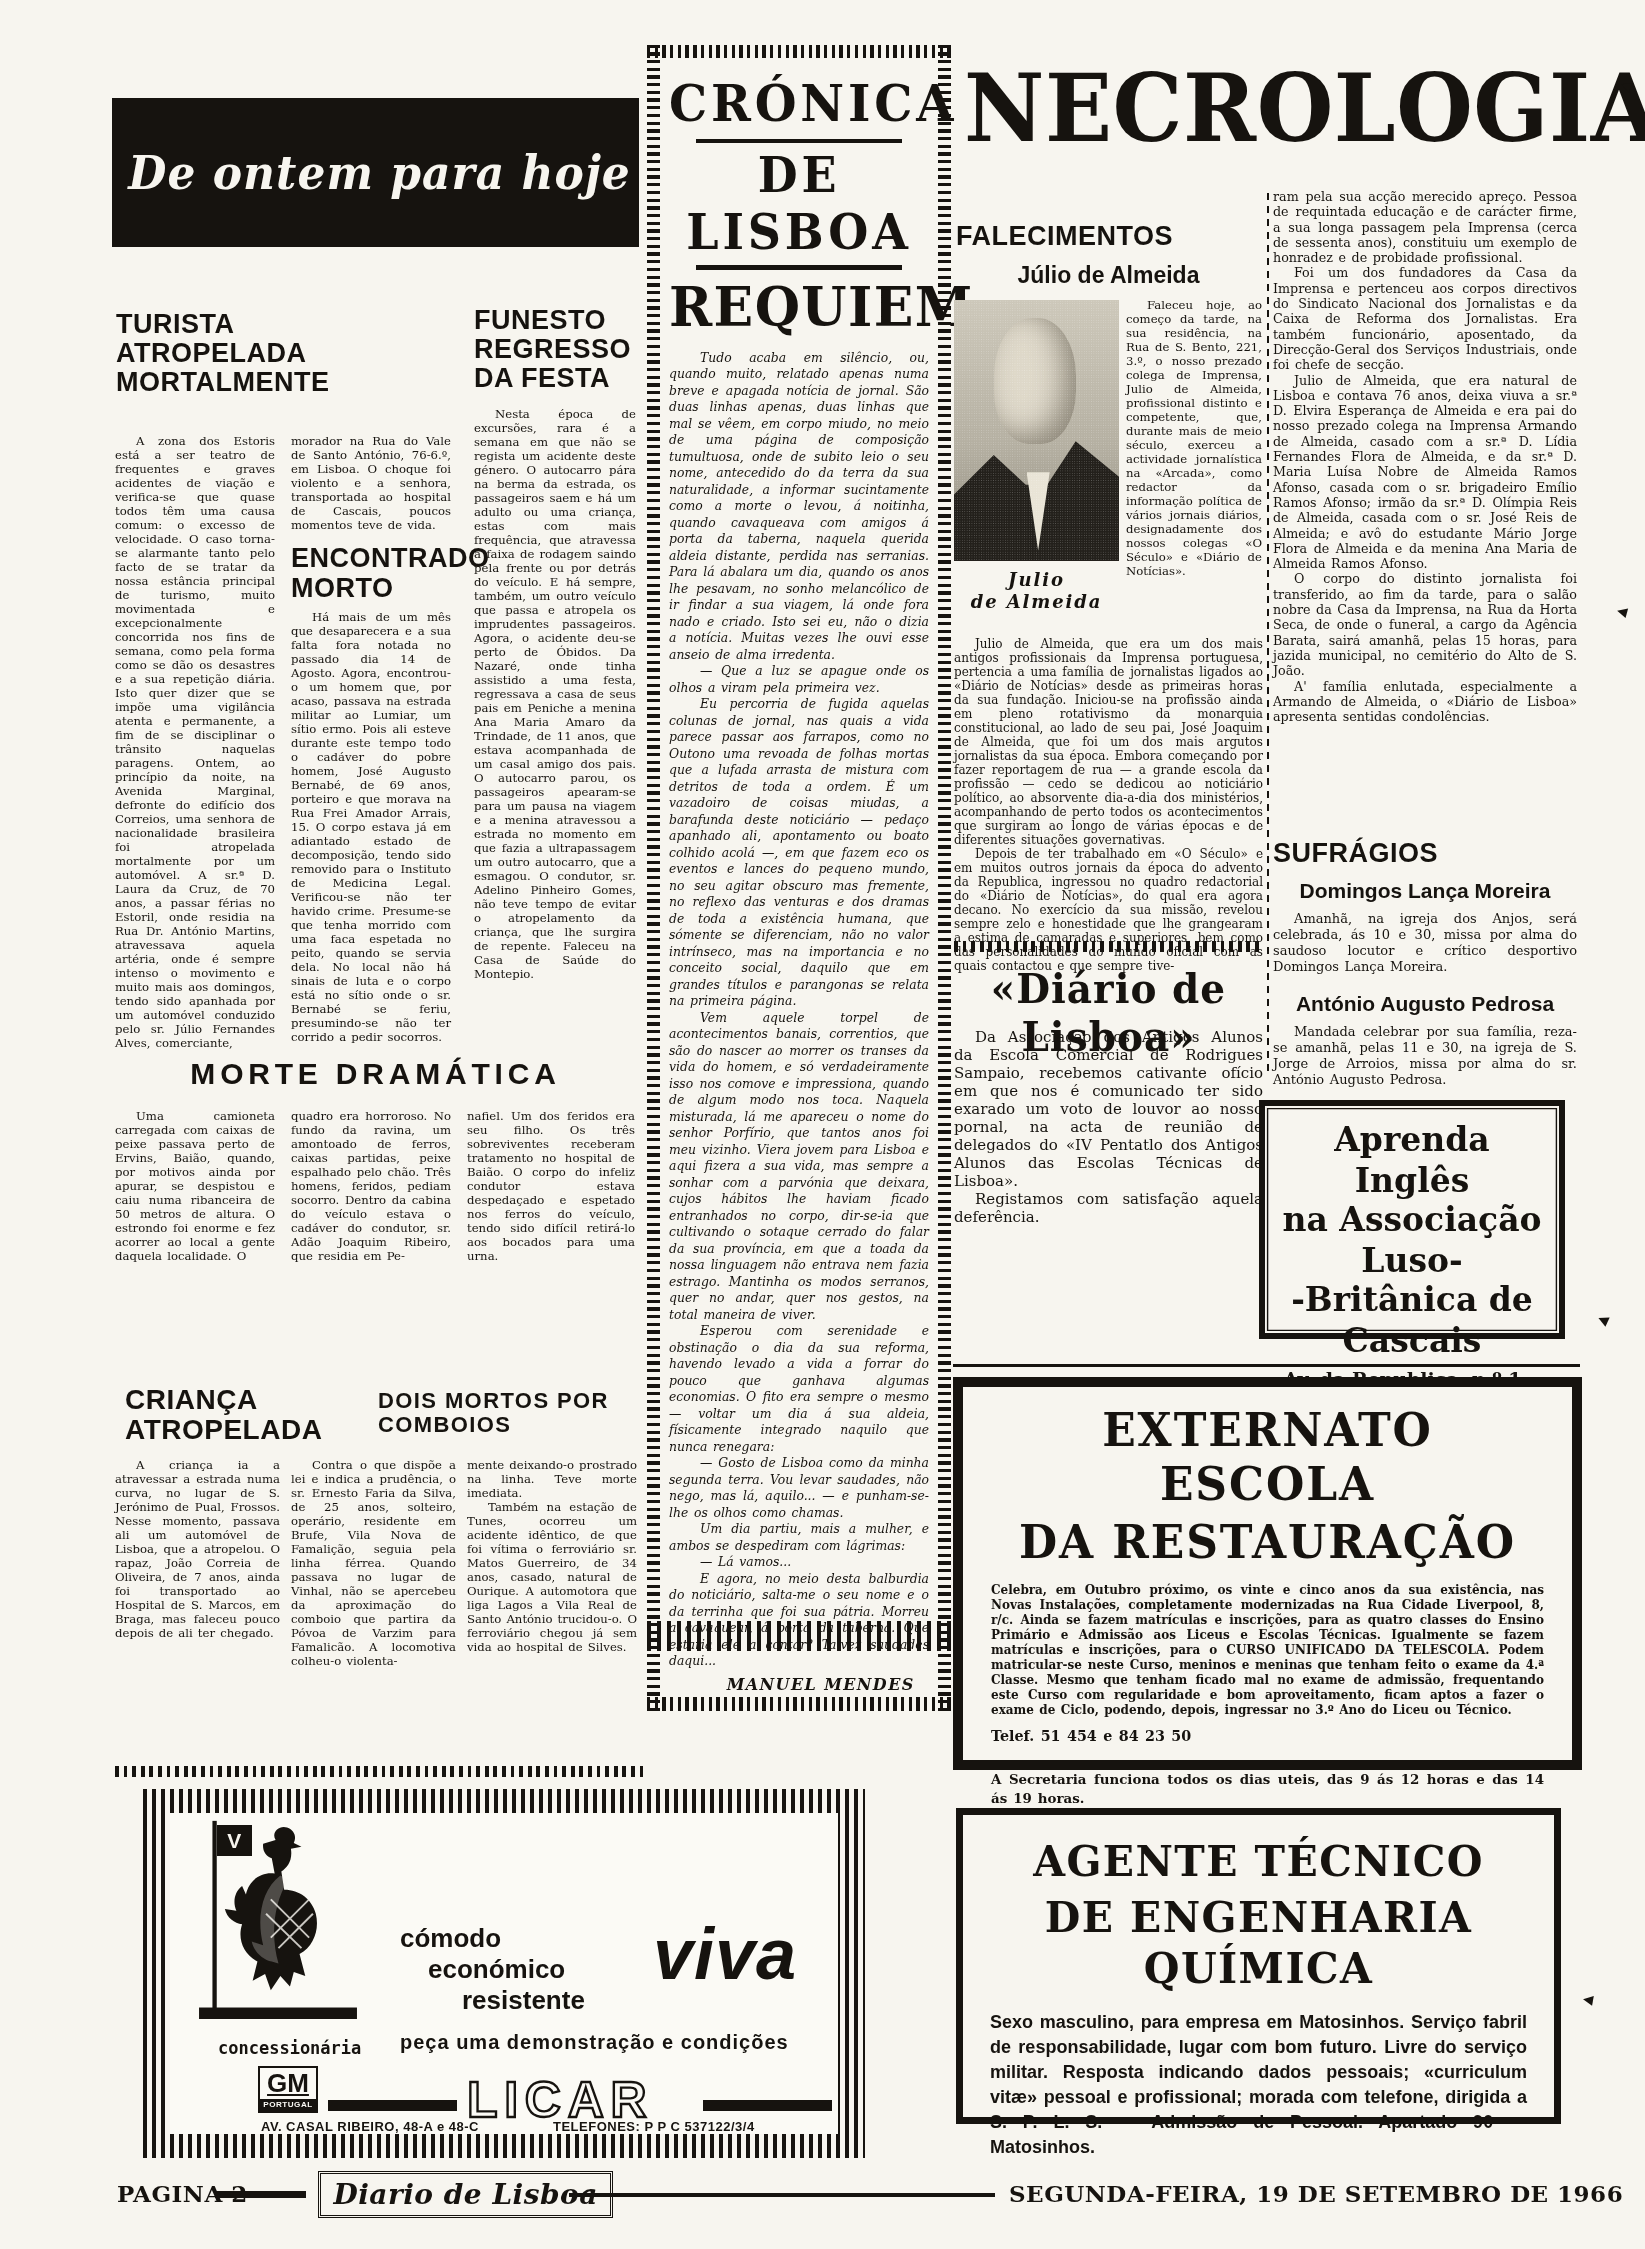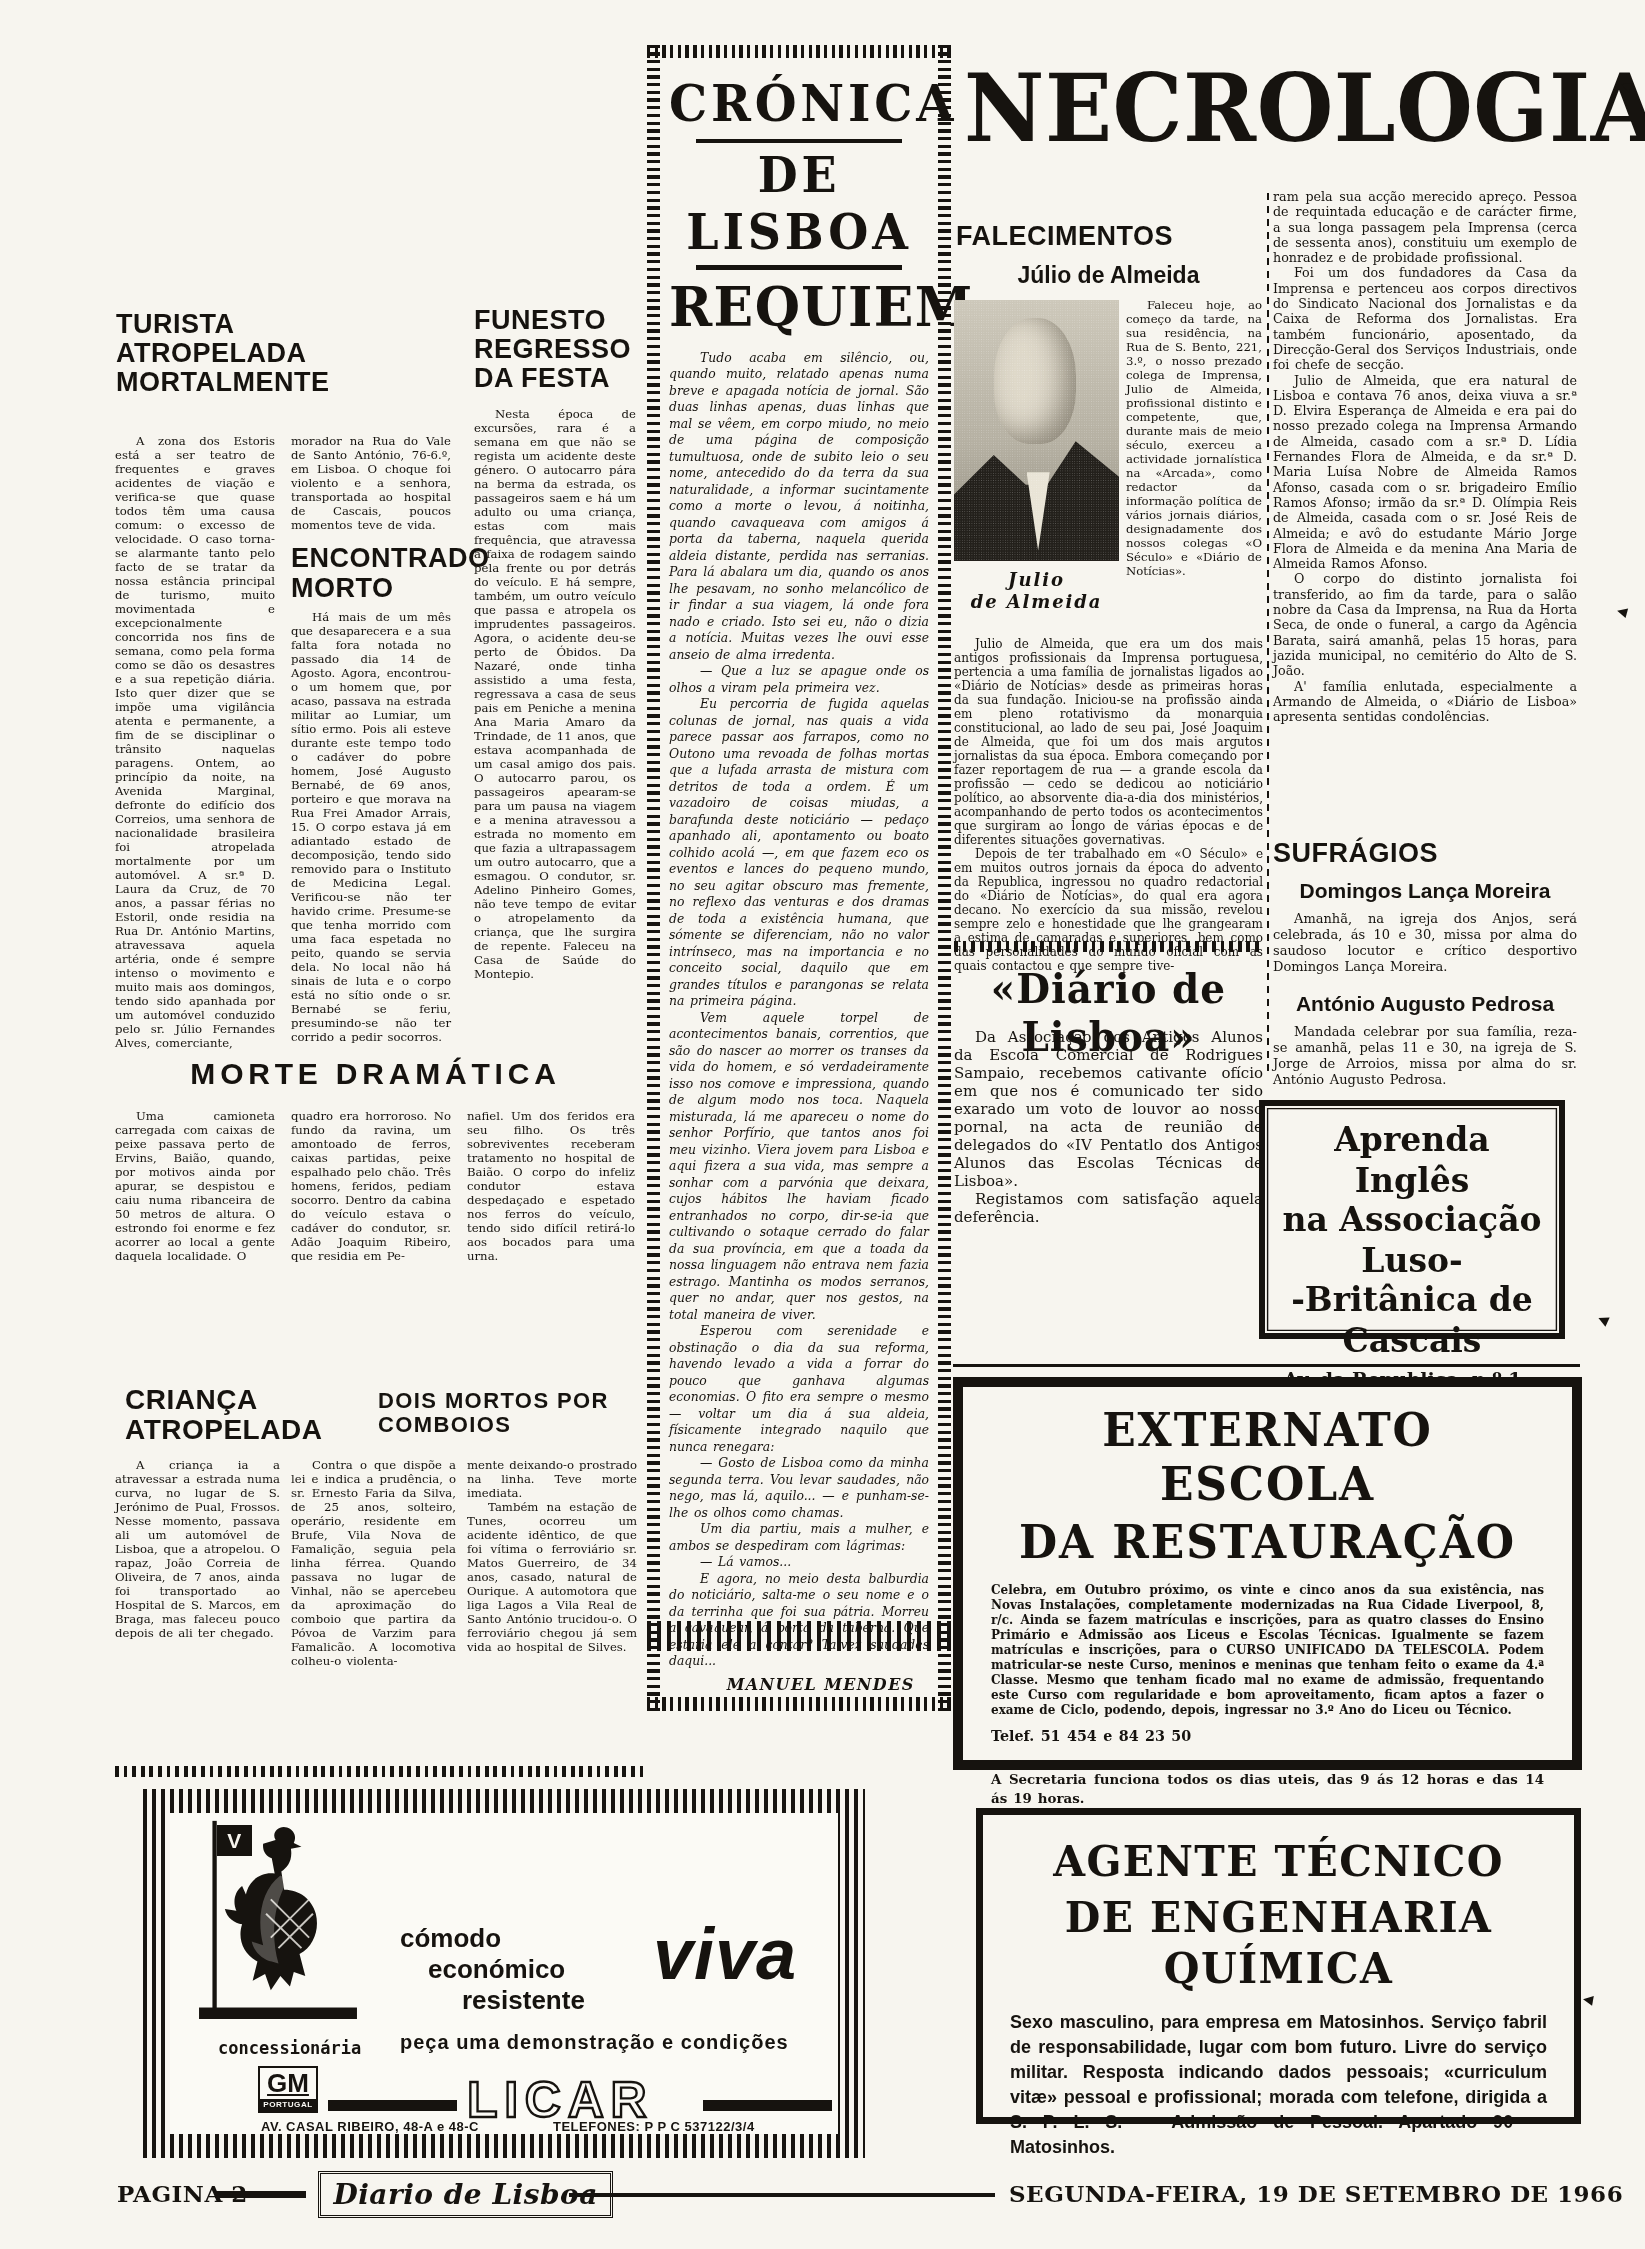--- a/index.html
+++ b/index.html
@@ -69,20 +69,23 @@
   
   .footer-text{font-weight:bold;font-size:23px;letter-spacing:0.5px;}
   .dl-logo{border:3.3px double #16130f;padding:3.8px 12.4px;font-style:italic;font-weight:bold;font-size:28px;letter-spacing:0.5px;background:#f7f5ef;}
   .artifact{width:0;height:0;border-left:10.5px solid #16130f;border-top:5.7px solid transparent;border-bottom:5.7px solid transparent;}
 </style>
 </head>
 <body>
 
 <div class="page">
 
+  <div class="abs banner" style="left:112px;top:98px;width:527px;height:149px;">
+    <div class="banner-text">De ontem para hoje</div>
+  </div>
 
   <div class="abs headline" style="left:116px;top:310px;width:311px;font-size:27px;">TURISTA ATROPELADA MORTALMENTE</div>
 
   <div class="abs bodycol" style="left:115px;top:434px;width:160px;">
     <p>A zona dos Estoris está a ser teatro de frequentes e graves acidentes de viação e verifica-se que quase todos têm uma causa comum: o excesso de velocidade. O caso torna-se alarmante tanto pelo facto de se tratar da nossa estância principal de turismo, muito movimentada e excepcionalmente concorrida nos fins de semana, como pela forma como se dão os desastres e a sua repetição diária. Isto quer dizer que se impõe uma vigilância atenta e permanente, a fim de se disciplinar o trânsito naquelas paragens. Ontem, ao princípio da noite, na Avenida Marginal, defronte do edifício dos Correios, uma senhora de nacionalidade brasileira foi atropelada mortalmente por um automóvel. A sr.ª D. Laura da Cruz, de 70 anos, a passar férias no Estoril, onde residia na Rua Dr. António Martins, atravessava aquela artéria, onde é sempre intenso o movimento e muito mais aos domingos, tendo sido apanhada por um automóvel conduzido pelo sr. Júlio Fernandes Alves, comerciante,</p>
   </div>
 
   <div class="abs" style="left:291px;top:434px;width:160px;">
     <div class="bodycol cont">
       <p>morador na Rua do Vale de Santo António, 76-6.º, em Lisboa. O choque foi violento e a senhora, transportada ao hospital de Cascais, poucos momentos teve de vida.</p>
@@ -224,21 +227,21 @@
   <div class="abs rule" style="left:953px;top:1364px;width:627px;height:2.9px;"></div>
 
   <div class="abs externato" style="left:953px;top:1377px;width:629px;height:393px;box-sizing:border-box;padding:19px 28px 9.6px 28px;">
     <div class="externato-title">EXTERNATO ESCOLA</div>
     <div class="externato-title" style="margin-top:7.7px;">DA RESTAURAÇÃO</div>
     <div class="externato-body" style="margin-top:16.3px;">Celebra, em Outubro próximo, os vinte e cinco anos da sua existência, nas Novas Instalações, completamente modernizadas na Rua Cidade Liverpool, 8, r/c. Ainda se fazem matrículas e inscrições, para as quatro classes do Ensino Primário e Admissão aos Liceus e Escolas Técnicas. Igualmente se fazem matrículas e inscrições, para o CURSO UNIFICADO DA TELESCOLA. Podem matricular-se neste Curso, meninos e meninas que tenham feito o exame da 4.ª Classe. Mesmo que tenham ficado mal no exame de admissão, frequentando este Curso com regularidade e bom aproveitamento, ficam aptos a fazer o exame de Ciclo, podendo, depois, ingressar no 3.º Ano do Liceu ou Técnico.</div>
     <div class="externato-body" style="margin-top:11.5px;font-size:14.3px;">Telef. 51 454 e 84 23 50</div>
     <div class="externato-body" style="margin-top:26px;font-size:13.4px;line-height:19px;">A Secretaria funciona todos os dias uteis, das 9 ás 12 horas e das 14 ás 19 horas.</div>
   </div>
 
-  <div class="abs agente" style="left:976px;top:1808px;width:605px;height:316px;box-sizing:border-box;padding:22px 27px;">
+  <div class="abs agente" style="left:956px;top:1808px;width:605px;height:316px;box-sizing:border-box;padding:22px 27px;">
     <div class="agente-title">AGENTE TÉCNICO</div>
     <div class="agente-title" style="margin-top:9.6px;">DE ENGENHARIA QUÍMICA</div>
     <div class="agente-body" style="margin-top:19px;">Sexo masculino, para empresa em Matosinhos. Serviço fabril de responsabilidade, lugar com bom futuro. Livre do serviço militar. Resposta indicando dados pessoais; «curriculum vitæ» pessoal e profissional; morada com telefone, dirigida a S. P. L. S. — Admissão de Pessoal. Apartado 90 — Matosinhos.</div>
   </div>
 
   <div class="abs vaux-frame" style="left:143px;top:1789px;width:722px;height:369px;">
     <div class="vaux-inner">
 
       <div class="abs" style="left:29px;top:4.8px;width:158px;height:201px;">
         <svg width="158" height="201" viewBox="0 0 330 420">

